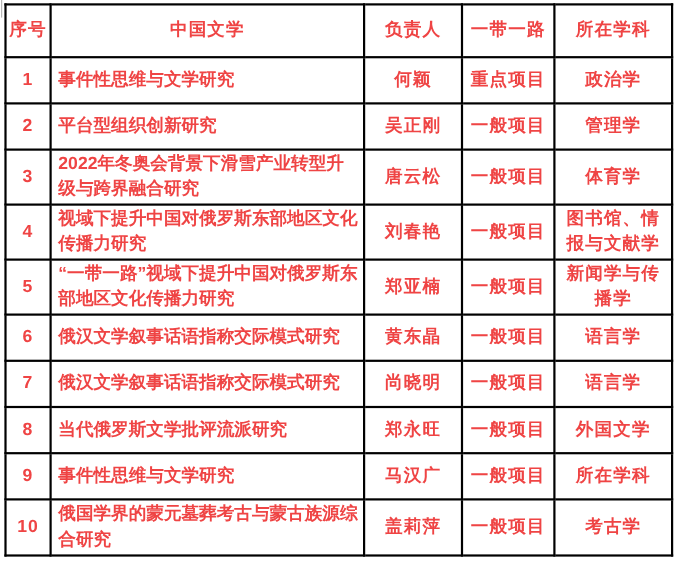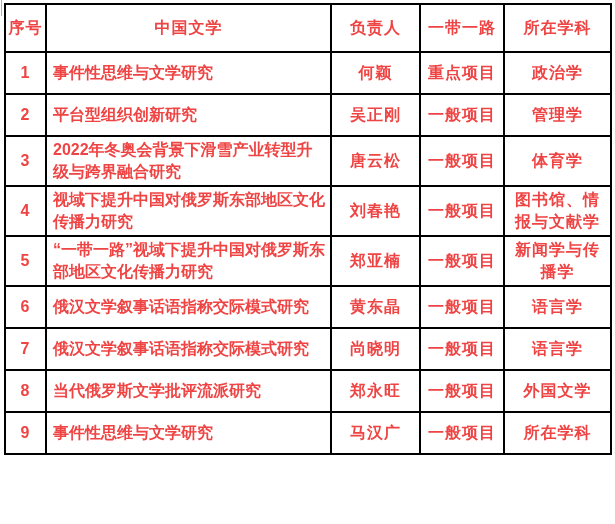--- a/index.html
+++ b/index.html
@@ -137,16 +137,23 @@
       <td class="c-type">一般项目</td>
       <td class="c-discipline">外国文学</td>
     </tr>
         <tr>
       <td class="c-no">9</td>
       <td class="c-title">事件性思维与文学研究</td>
       <td class="c-leader">马汉广</td>
       <td class="c-type">一般项目</td>
       <td class="c-discipline">所在学科</td>
     </tr>
+        <tr>
+      <td class="c-no">10</td>
+      <td class="c-title">俄国学界的蒙元墓葬考古与蒙古族源综合研究</td>
+      <td class="c-leader">盖莉萍</td>
+      <td class="c-type">一般项目</td>
+      <td class="c-discipline">考古学</td>
+    </tr>
       </tbody>
   </table>
 
 </div>
 
 </body></html>

